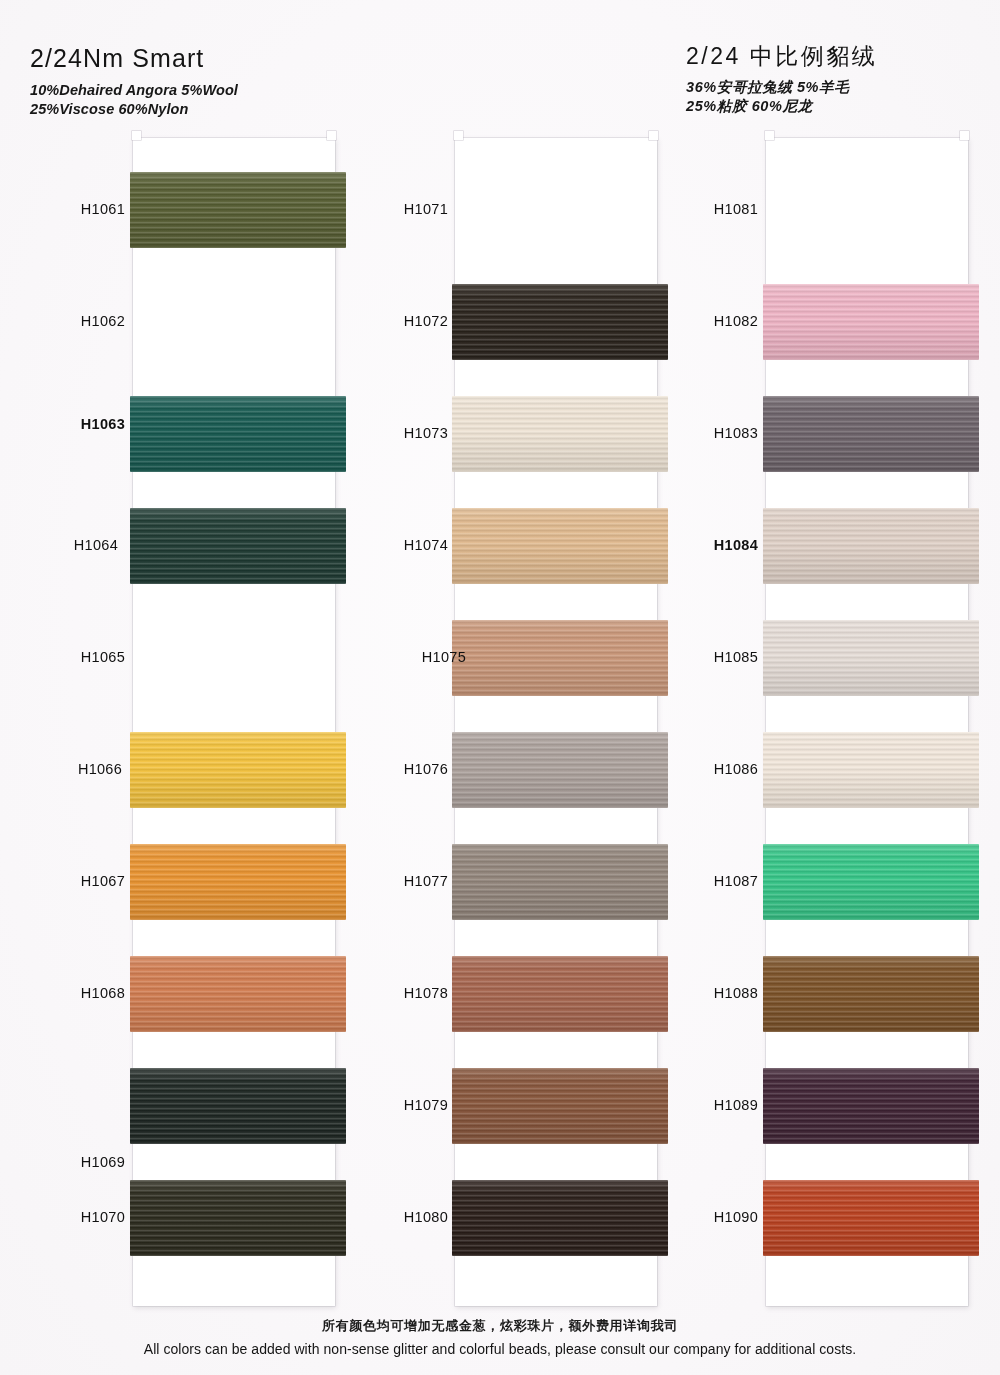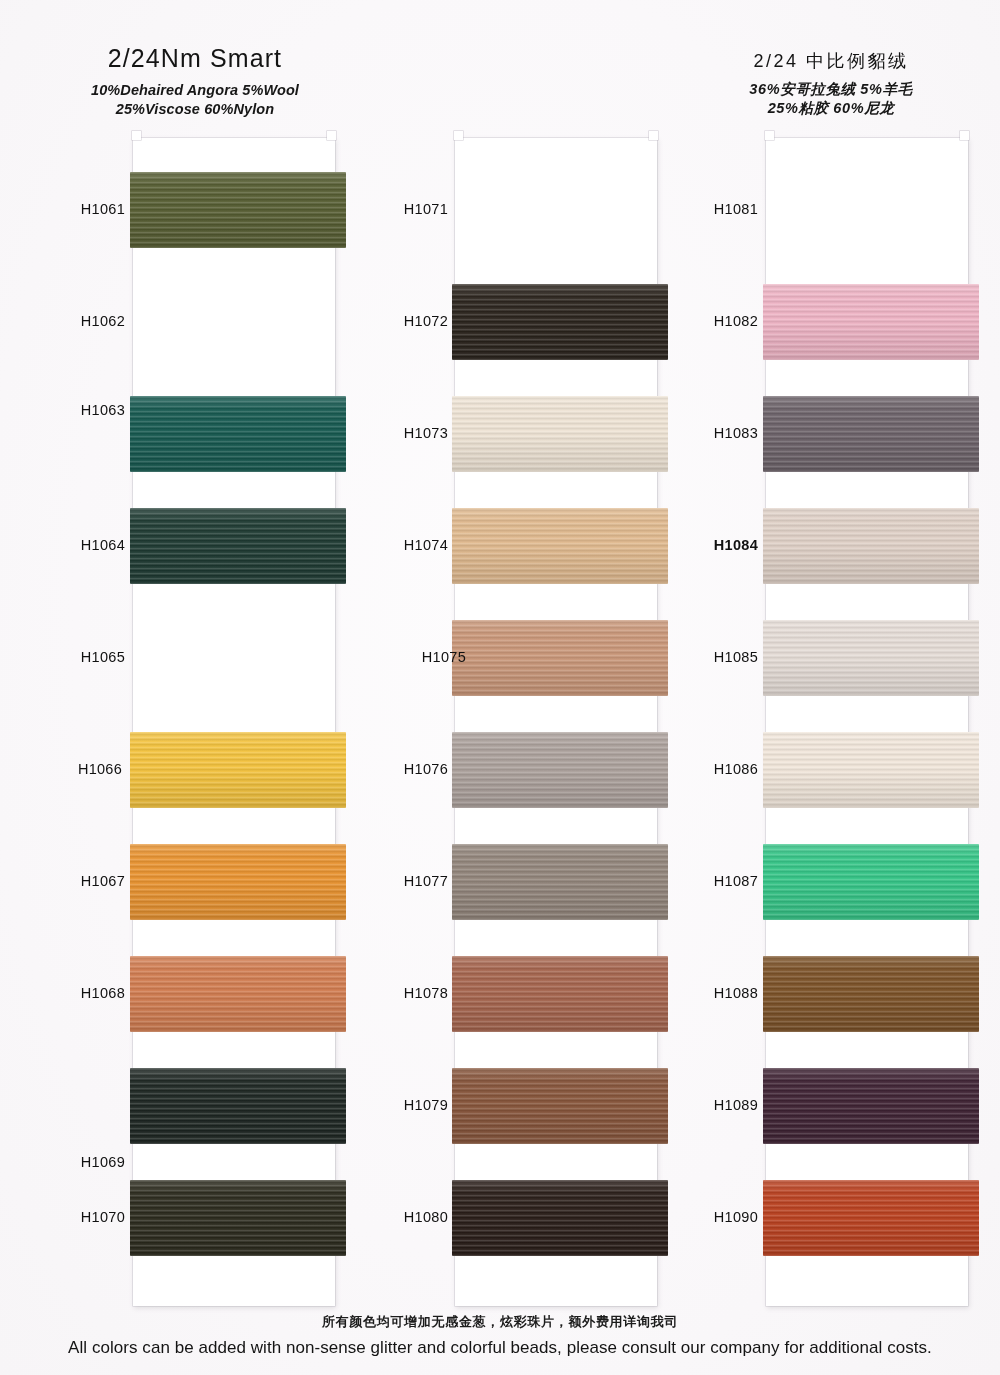--- a/index.html
+++ b/index.html
@@ -18,38 +18,36 @@
   .page {
     position: absolute;
     inset: 0;
     background:
       radial-gradient(ellipse at 50% 45%, #fdfcfd 0%, #faf8fa 60%, #f7f5f7 100%);
   }
 
   
   .hdr {
     position: absolute;
-    text-align: center;
     line-height: 1.28;
   }
   .hdr-left  { left: 30px;  top: 42px; width: 330px; }
   .hdr-right { right: 24px; top: 42px; width: 290px; }
 
   .hdr-title {
     font-size: 25px;
     font-weight: 400;
     letter-spacing: 1.1px;
     color: #141414;
     margin: 0 0 7px 0;
     white-space: nowrap;
   }
   .hdr-title-cn {
-    font-size: 18px;
+    font-size: 23px;
     letter-spacing: 2.5px;
-    margin-top: 8px;
   }
   .hdr-sub {
     font-size: 14.5px;
     font-weight: 700;
     letter-spacing: 0.1px;
     color: #171717;
     margin: 0;
     font-style: italic;
   }
   .hdr-sub-cn { font-weight: 600; letter-spacing: 0.6px; }
@@ -153,21 +151,21 @@
     line-height: 1.55;
   }
   .footer-cn {
     font-size: 13px;
     font-weight: 600;
     letter-spacing: 0.7px;
     color: #1c1c1c;
     margin: 0 0 3px 0;
   }
   .footer-en {
-    font-size: 17px;
+    font-size: 14px;
     font-weight: 400;
     letter-spacing: 0.05px;
     color: #141414;
     margin: 0;
   }
 </style>
 </head>
 <body>
 
 <div class="page">
@@ -287,22 +285,22 @@
       </div>
   </div>
 
   <div class="footer">
     <div class="footer-cn">所有颜色均可增加无感金葱，炫彩珠片，额外费用详询我司</div>
     <div class="footer-en">All colors can be added with non-sense glitter and colorful beads, please consult our company for additional costs.</div>
   </div>
 
 <div class="label" style="top: 201px; left: 43px;">H1061</div>
     <div class="label" style="top: 313px; left: 43px;">H1062</div>
-    <div class="label" style="top: 402px; left: 43px;">H1063</div>
-    <div class="label" style="top: 537px; left: 43px;">H1064</div>
+    <div class="label" style="top: 416px; left: 43px; font-weight: bold;">H1063</div>
+    <div class="label" style="top: 537px; left: 36px;">H1064</div>
     <div class="label" style="top: 649px; left: 43px;">H1065</div>
     <div class="label" style="top: 761px; left: 59px; text-align: center;">H1066</div>
     <div class="label" style="top: 873px; left: 43px;">H1067</div>
     <div class="label" style="top: 985px; left: 43px;">H1068</div>
     <div class="label" style="top: 1154px; left: 43px;">H1069</div>
     <div class="label" style="top: 1209px; left: 43px;">H1070</div>
     <div class="label" style="top: 201px; left: 366px;">H1071</div>
     <div class="label" style="top: 313px; left: 366px;">H1072</div>
     <div class="label" style="top: 425px; left: 366px;">H1073</div>
     <div class="label" style="top: 537px; left: 366px;">H1074</div>

